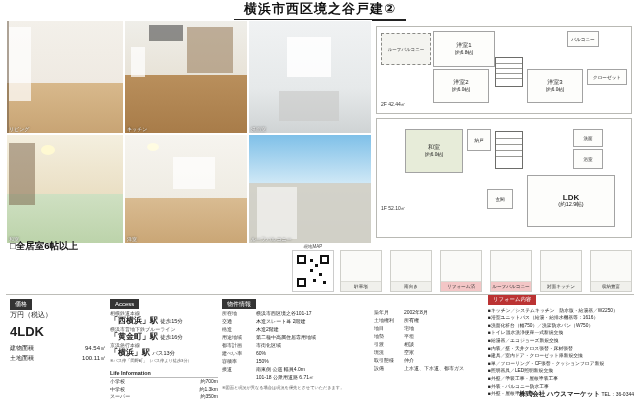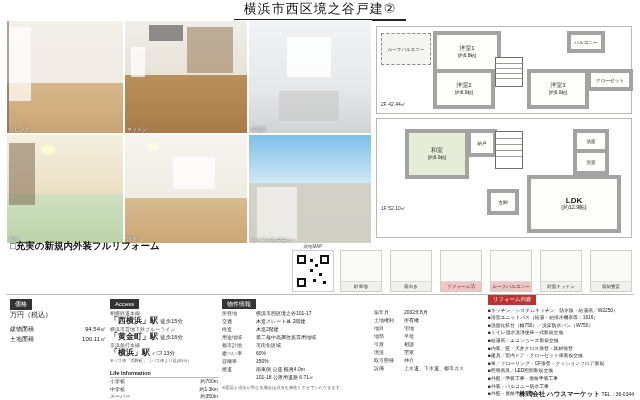--- a/index.html
+++ b/index.html
@@ -11,21 +11,21 @@
   }
   .sheet{position:relative;width:640px;height:400px;background:#fff;}
 
   
   .title-bar{
     position:absolute;left:0;top:0;width:640px;height:20px;
     display:flex;align-items:center;justify-content:center;
     background:#fff;
   }
   .title-bar .t{
-    font-size:13px;font-weight:normal;letter-spacing:1px;color:#111;
+    font-size:13px;font-weight:bold;letter-spacing:1px;color:#111;
     border-bottom:2px solid #222;padding:0 10px 1px 10px;
   }
 
   
   .photos{position:absolute;left:6px;top:20px;width:364px;height:222px;}
   .ph{position:absolute;overflow:hidden;border:1px solid #fff;}
   .ph .cap{
     position:absolute;left:2px;bottom:1px;color:#fff;font-size:5px;
     text-shadow:0 0 2px #000;
   }
@@ -54,21 +54,21 @@
     position:absolute;left:10px;top:238px;width:300px;
     font-size:9.5px;font-weight:bold;line-height:15px;color:#111;
   }
 
   
   .plans{position:absolute;left:372px;top:22px;width:262px;height:218px;}
   .plan{
     position:absolute;background:#fff;border:1px solid #b9b9b4;
   }
   .rm{
-    position:absolute;border:4px solid #a3a3a3;background:#fdfdfb;
+    position:absolute;border:1px solid #a3a3a3;background:#fdfdfb;
     display:flex;flex-direction:column;align-items:center;justify-content:center;
     font-size:6px;line-height:7px;text-align:center;color:#222;
   }
   .rm .sub{font-size:4.6px;}
   .rm.tatami{background:#e7ecd9;}
   .rm.big{font-size:8px;font-weight:bold;}
   .rm.plain{font-size:4.6px;}
   .balc{position:absolute;border:1px dashed #8a8a86;background:#f4f4f0;
     font-size:4.5px;color:#444;display:flex;align-items:center;justify-content:center;}
   .stair{position:absolute;border:1px solid #6d6d6a;background:#fff;}
@@ -178,21 +178,21 @@
 
     <div class="ph p-bal" style="left:242px;top:114px;width:122px;height:108px;">
       <div class="sky" style="left:0;top:0;width:122px;height:48px;"></div>
       <div class="dark" style="left:0;top:48px;width:122px;height:60px;background:rgba(210,208,200,.9);"></div>
       <div class="win" style="left:8px;top:52px;width:40px;height:52px;background:rgba(255,255,255,.55);"></div>
       <div class="cap">ルーフバルコニー</div>
     </div>
   </div>
 
   <div class="bullets">
-    <div>□充実の新規内外装フルリフォーム</div>
+    <div>□全居室6帖以上</div>
   </div>
 
   <div class="plans">
 
     <div class="plan" style="left:4px;top:4px;width:254px;height:86px;">
       <div class="balc" style="left:4px;top:6px;width:48px;height:30px;">ルーフバルコニー</div>
       <div class="rm plain" style="left:190px;top:4px;width:30px;height:14px;">バルコニー</div>
 
       <div class="rm" style="left:56px;top:4px;width:60px;height:34px;">
         <span>洋室1</span>
@@ -286,20 +286,21 @@
     <div class="icell" style="left:300px;top:2px;">
       <div class="il">収納豊富</div>
     </div>
   </div>
 
   <div class="bottom">
 
     <div class="price-blk">
       <div class="sec-h">価格</div>
       <div class="unit">万円（税込）</div>
+      <div class="ldk">4LDK</div>
       <div class="area">
         <div><b>建物面積</b><span>94.54㎡</span></div>
         <div><b>土地面積</b><span>100.11㎡</span></div>
       </div>
     </div>
 
     <div class="access-blk">
       <div class="sec-h">Access</div>
       <div class="rail">相模鉄道本線</div>
       <div class="st"><span>「西横浜」駅</span>

